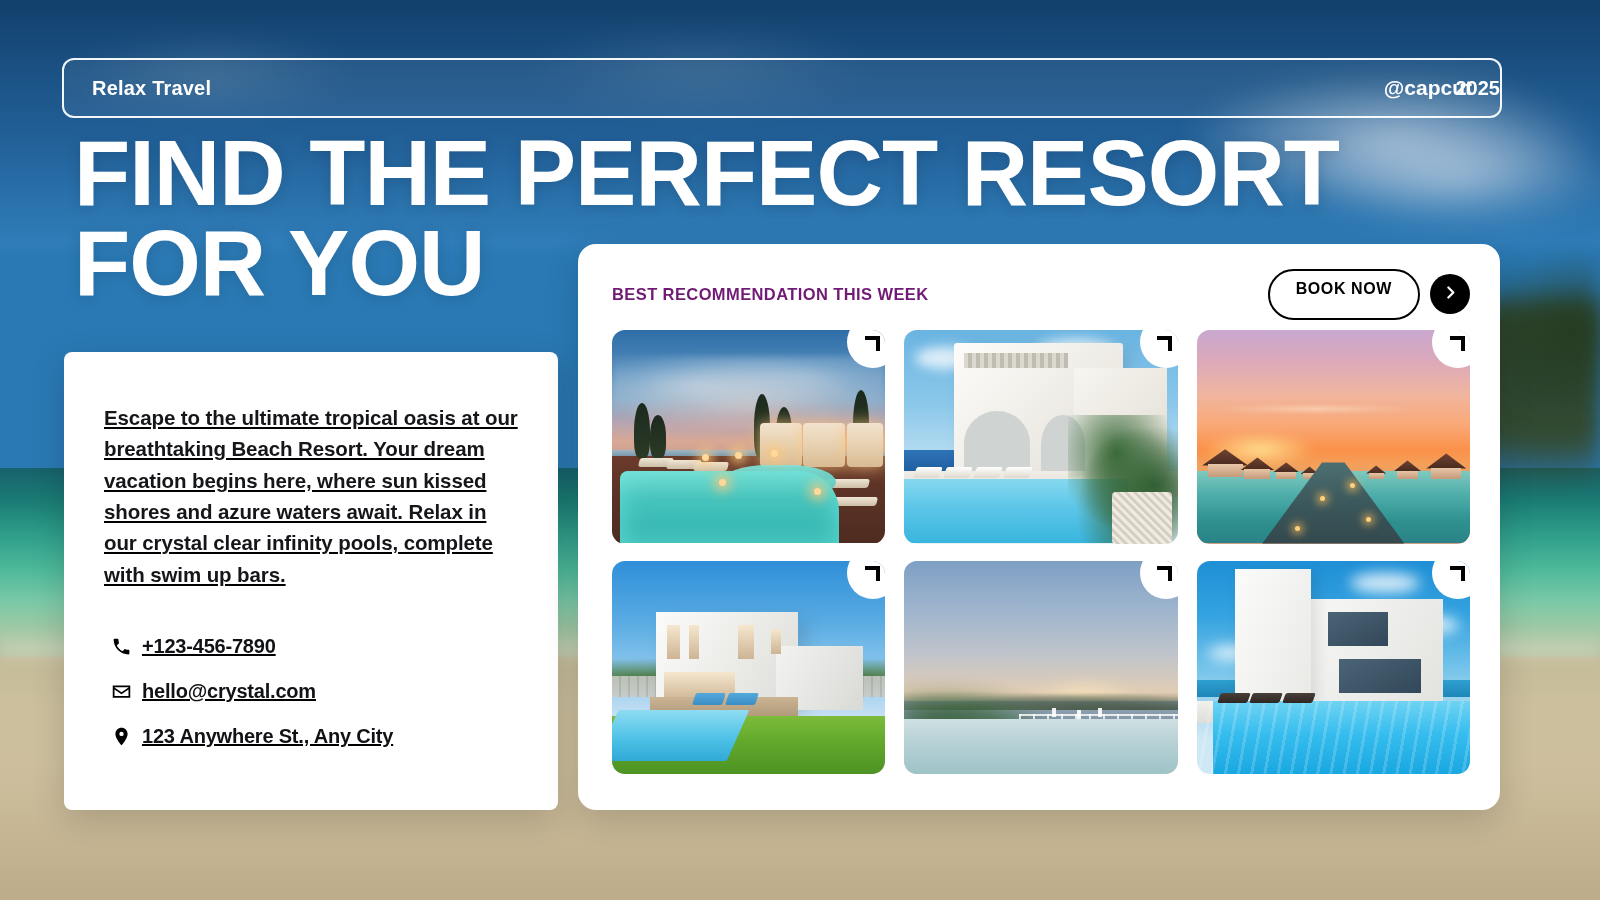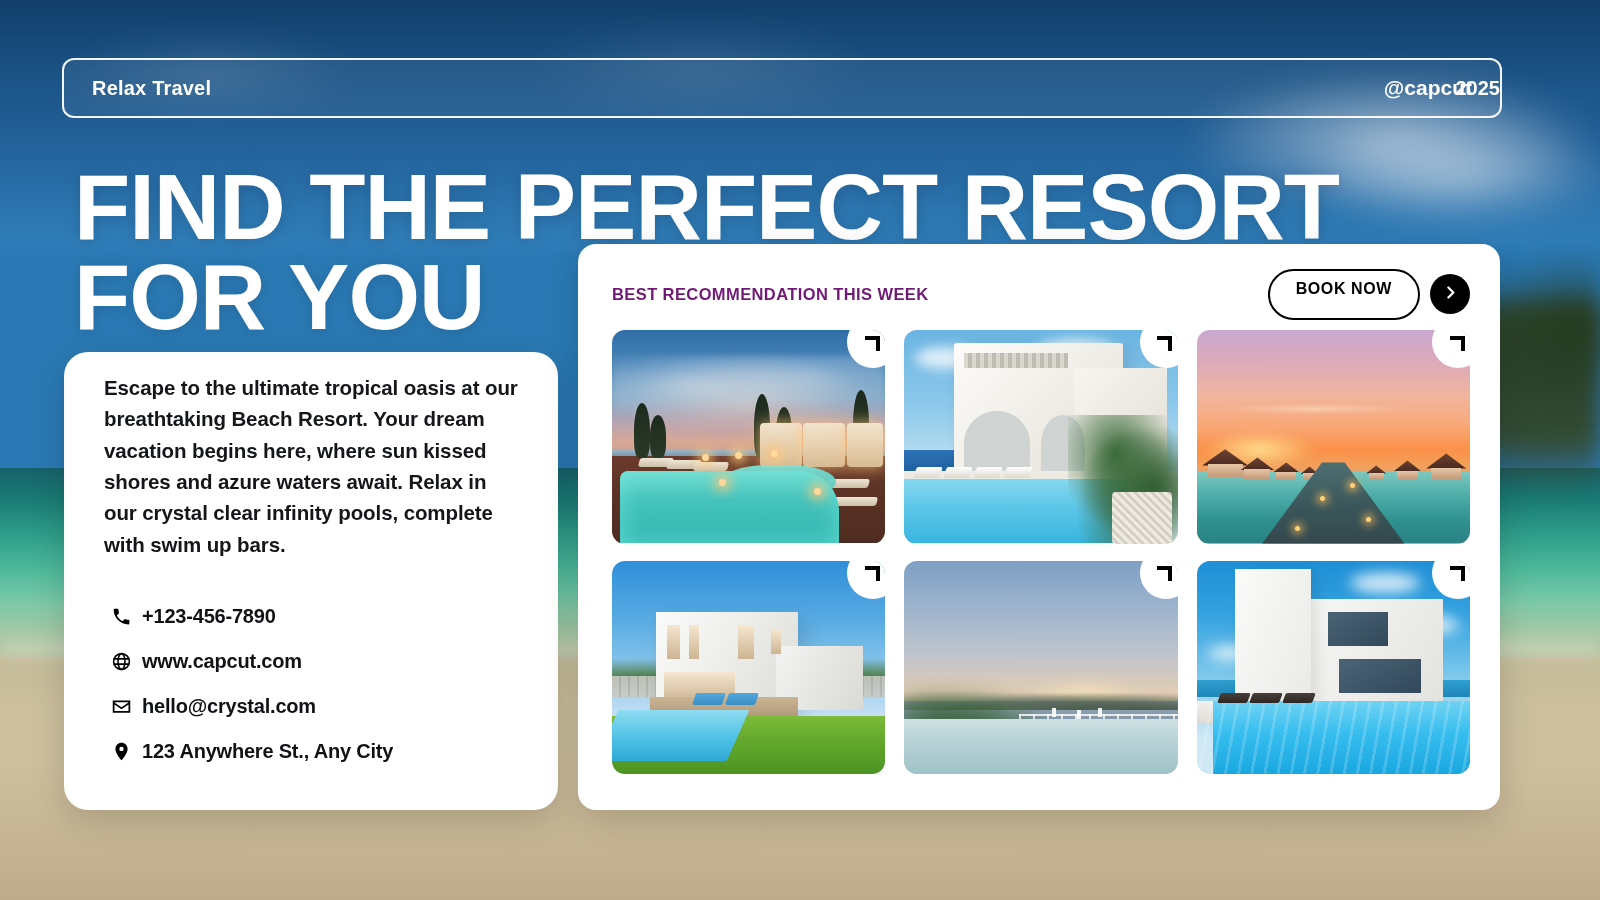--- a/index.html
+++ b/index.html
@@ -95,33 +95,33 @@
   .headline {
     position:absolute; left:74px; top:128px;
     width:1440px;
     color:#fff;
     font-size:92px;
     line-height:.98;
     font-weight:900;
     letter-spacing:-1px;
     text-transform:uppercase;
     text-shadow:0 2px 14px rgba(0,0,0,.13);
-    margin-top:34px;
   }
   .headline .l1 { display:block; white-space:nowrap; }
   .headline .l2 { display:block; }
 
   
   .info-card {
     position:absolute; left:64px; top:352px;
     width:494px; height:458px;
     background:#fff;
-    border-radius:24px;
-    padding:20px 36px 30px 40px;
+    border-radius:8px;
+    padding:50px 36px 30px 40px;
     box-shadow:0 10px 34px rgba(0,0,0,.16);
+    text-decoration:underline;
   }
   .info-card p.blurb {
     font-size:20.5px;
     line-height:1.53;
     font-weight:700;
     color:#15161a;
     letter-spacing:-.1px;
   }
   .contacts { margin-top:34px; }
   .contact-row {
@@ -393,30 +393,20 @@
 
       <div class="contact-row">
         <span class="ic">
           <svg width="21" height="21" viewBox="0 0 24 24" fill="currentColor">
             <path d="M6.6 10.8c1.4 2.8 3.8 5.1 6.6 6.6l2.2-2.2c.3-.3.7-.4 1-.2 1.2.4 2.4.6 3.6.6.6 0 1 .4 1 1V20c0 .6-.4 1-1 1C10.6 21 3 13.4 3 4c0-.6.4-1 1-1h3.5c.6 0 1 .4 1 1 0 1.3.2 2.5.6 3.6.1.4 0 .8-.2 1.1l-2.3 2.1z"></path>
           </svg>
         </span>
         <span class="tx">+123-456-7890</span>
       </div>
 
-      <div class="contact-row">
-        <span class="ic">
-          <svg width="21" height="21" viewBox="0 0 24 24" fill="none" stroke="currentColor" stroke-width="1.8">
-            <circle cx="12" cy="12" r="9"></circle>
-            <ellipse cx="12" cy="12" rx="4" ry="9"></ellipse>
-            <path d="M3 9h18M3 15h18"></path>
-          </svg>
-        </span>
-        <span class="tx">www.capcut.com</span>
-      </div>
 
       <div class="contact-row">
         <span class="ic">
           <svg width="21" height="21" viewBox="0 0 24 24" fill="currentColor">
             <path d="M2 5h20v14H2V5zm2 2v.4l8 5.4 8-5.4V7H4zm16 10V9.8l-8 5.4-8-5.4V17h16z"></path>
           </svg>
         </span>
         <span class="tx">hello@crystal.com</span>
       </div>
 

